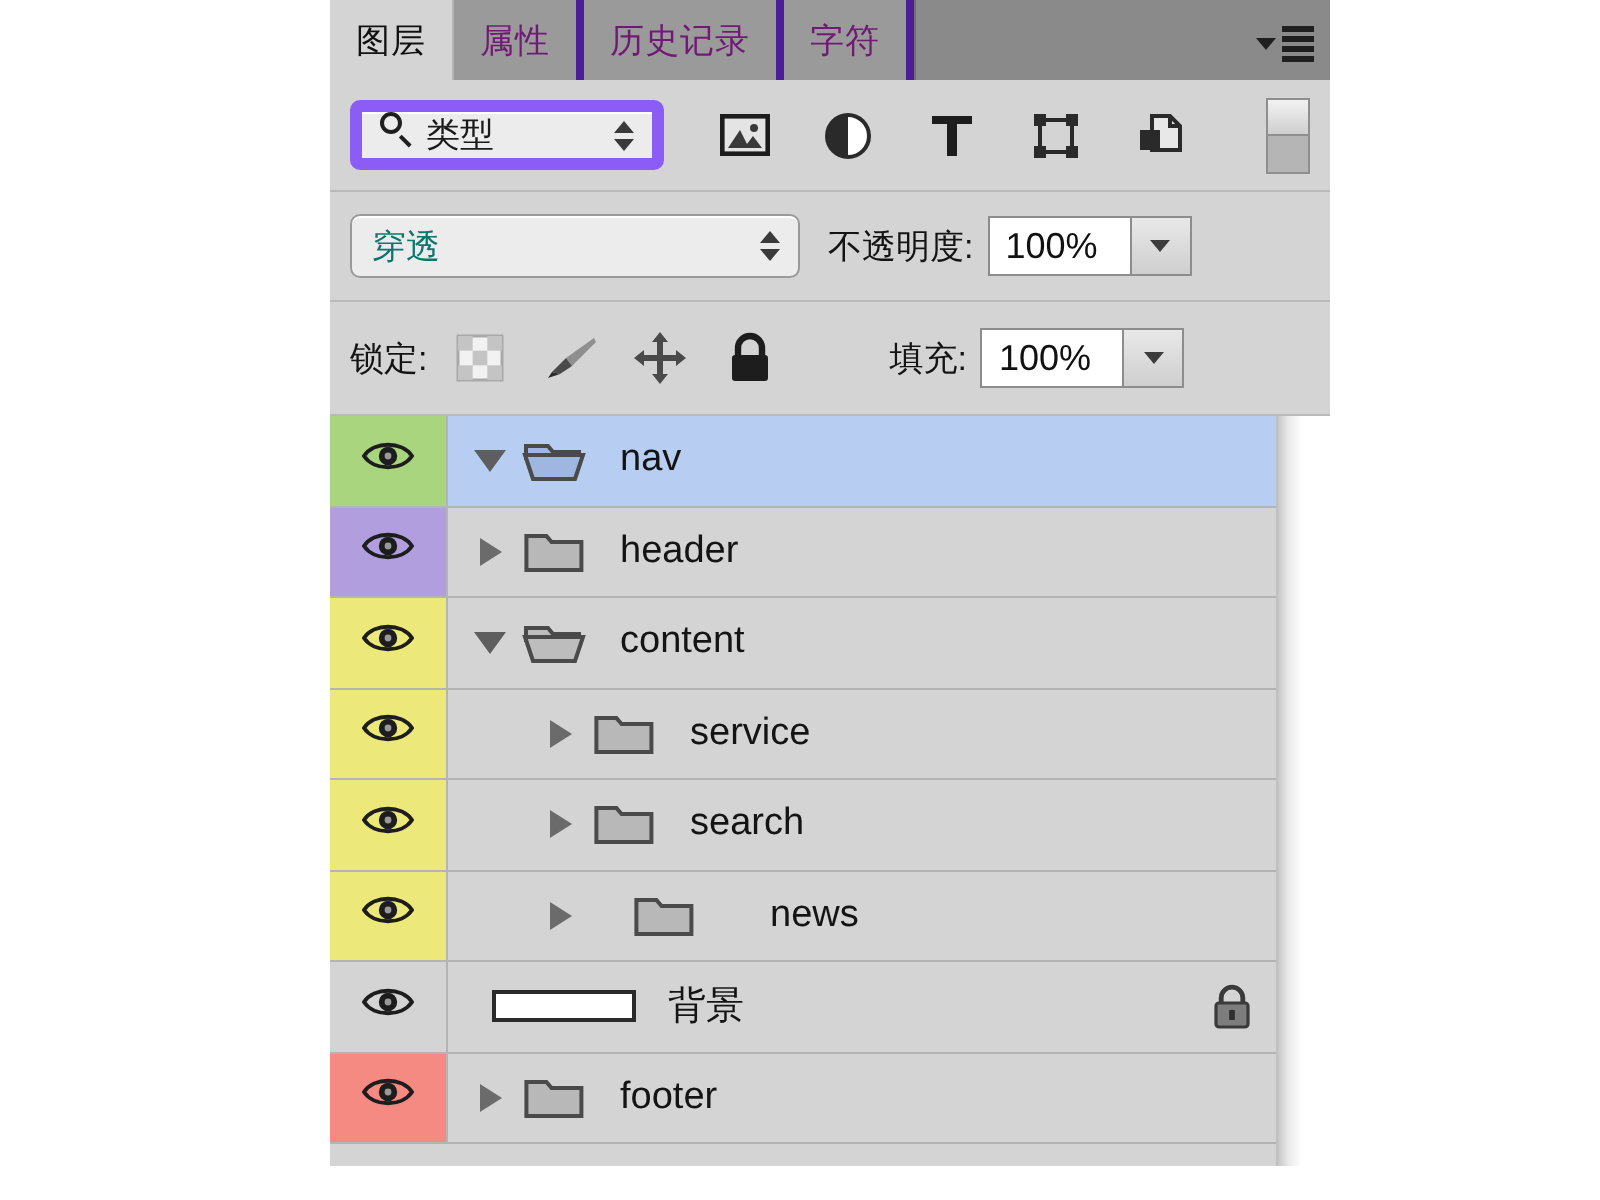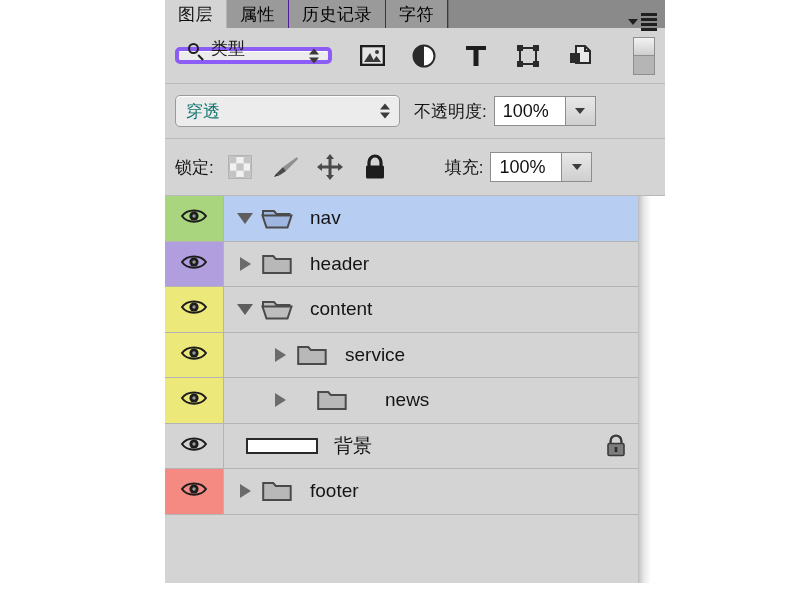--- a/index.html
+++ b/index.html
@@ -20,35 +20,35 @@
     height: 583px;
     background: #d4d4d4;
     box-sizing: border-box;
     display: flex;
     flex-direction: column;
   }
 
   
   .tabbar {
     position: relative;
-    height: 28px;
+    height: 40px;
     background: #8a8a8a;
     display: flex;
     align-items: stretch;
     flex: none;
   }
   .tab {
     display: flex;
     align-items: center;
     justify-content: center;
     padding: 0 13px;
     font-size: 17px;
-    color: #000000;
+    color: #701a75;
     background: #9a9a9a;
-    border-right: 1px solid #4c1d95;
+    border-right: 4px solid #4c1d95;
     letter-spacing: 0.5px;
     white-space: nowrap;
   }
   .tab.active {
     background: #d4d4d4;
     color: #111;
     border-right: 1px solid #b4b4b4;
   }
   .tabfill {
     flex: 1;
@@ -84,26 +84,26 @@
     flex: none;
     box-sizing: border-box;
   }
   .row-filter { height: 56px; padding: 0 10px 0 10px; }
   .row-blend  { height: 55px; padding: 0 10px 0 10px; }
   .row-lock   { height: 57px; padding: 0 10px 0 10px; }
 
   
   .filter-select {
     width: 157px;
-    height: 17px;
+    height: 35px;
     background: #ececec;
-    border: 4px solid #8b5cf6;
+    border: 6px solid #8b5cf6;
     border-radius: 5px;
     display: flex;
-    align-items: flex-end;
+    align-items: flex-start;
     box-sizing: border-box;
     position: relative;
     box-shadow: inset 0 1px 0 #ffffff;
   }
   .filter-select .lbl {
     font-size: 17px;
     color: #1a1a1a;
     margin-left: 6px;
   }
   .srch {
@@ -524,20 +524,40 @@
           </div>
         </div>
         <div class="layerrow">
           <div class="swatch" style="background: rgb(236, 233, 122);">
             <span><svg width="26" height="18" viewBox="0 0 26 18">
                 <path d="M1 9 C6 1.5 20 1.5 25 9 C20 16.5 6 16.5 1 9 Z" fill="none" stroke="#1d1d1d" stroke-width="2"></path>
                 <circle cx="13" cy="9" r="4.6" fill="#1d1d1d"></circle>
                 <circle cx="13" cy="9" r="1.7" fill="#ffffff" opacity="0.55"></circle>
               </svg></span>
           </div>
+          <div class="rowbody" style="padding-left: 47px;">
+            <span class="disc-tri">
+              <span class="tri-right"></span>
+            </span>
+            <span class="foldericon">
+              <svg width="30" height="24" viewBox="0 0 30 24">
+                <path d="M1.2 4 h10 l2.6 3 h14.9 v14 h-27.5 Z" fill="#b8b8b8" stroke="#4a4a4a" stroke-width="2"></path>
+              </svg>
+            </span>
+            <span class="layername">search</span>
+          </div>
+        </div>
+        <div class="layerrow">
+          <div class="swatch" style="background: rgb(236, 233, 122);">
+            <span><svg width="26" height="18" viewBox="0 0 26 18">
+                <path d="M1 9 C6 1.5 20 1.5 25 9 C20 16.5 6 16.5 1 9 Z" fill="none" stroke="#1d1d1d" stroke-width="2"></path>
+                <circle cx="13" cy="9" r="4.6" fill="#1d1d1d"></circle>
+                <circle cx="13" cy="9" r="1.7" fill="#ffffff" opacity="0.55"></circle>
+              </svg></span>
+          </div>
           <div class="rowbody" style="padding-left: 47px; gap: 20px;">
             <span class="disc-tri">
               <span class="tri-right"></span>
             </span>
             <span class="foldericon">
               <svg width="30" height="24" viewBox="0 0 30 24">
                 <path d="M1.2 4 h10 l2.6 3 h14.9 v14 h-27.5 Z" fill="#b8b8b8" stroke="#4a4a4a" stroke-width="2"></path>
               </svg>
             </span>
             <span class="layername">news</span>

